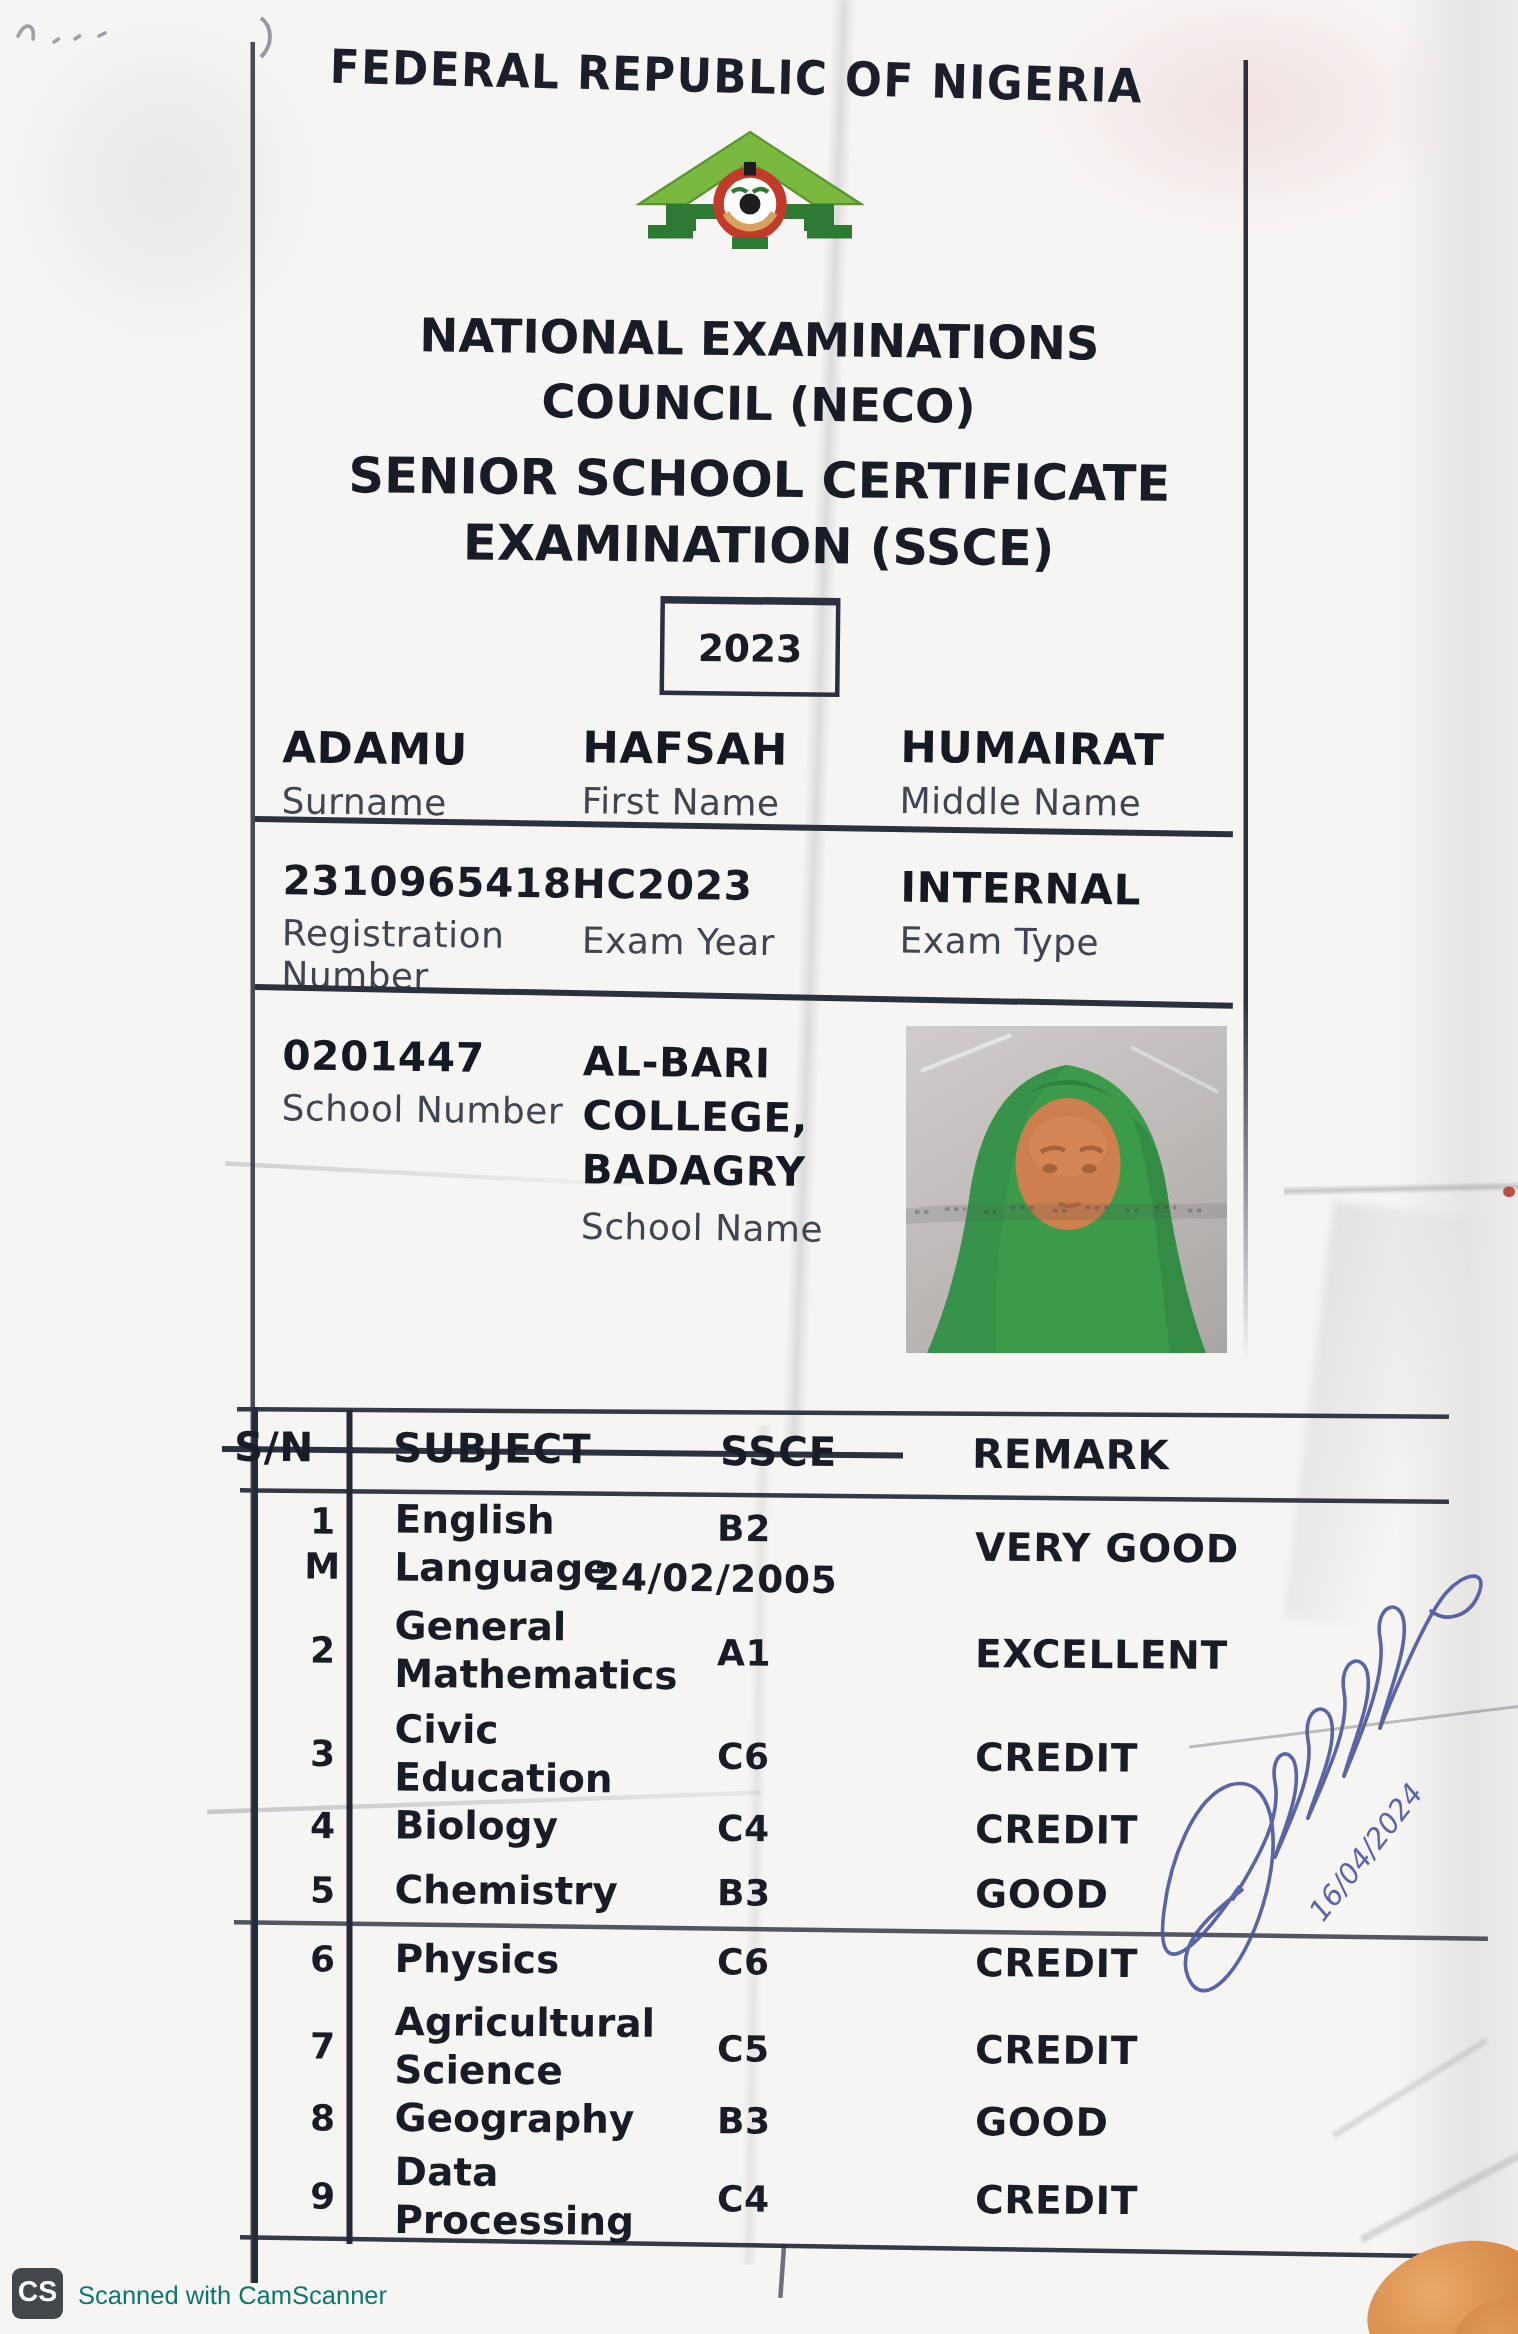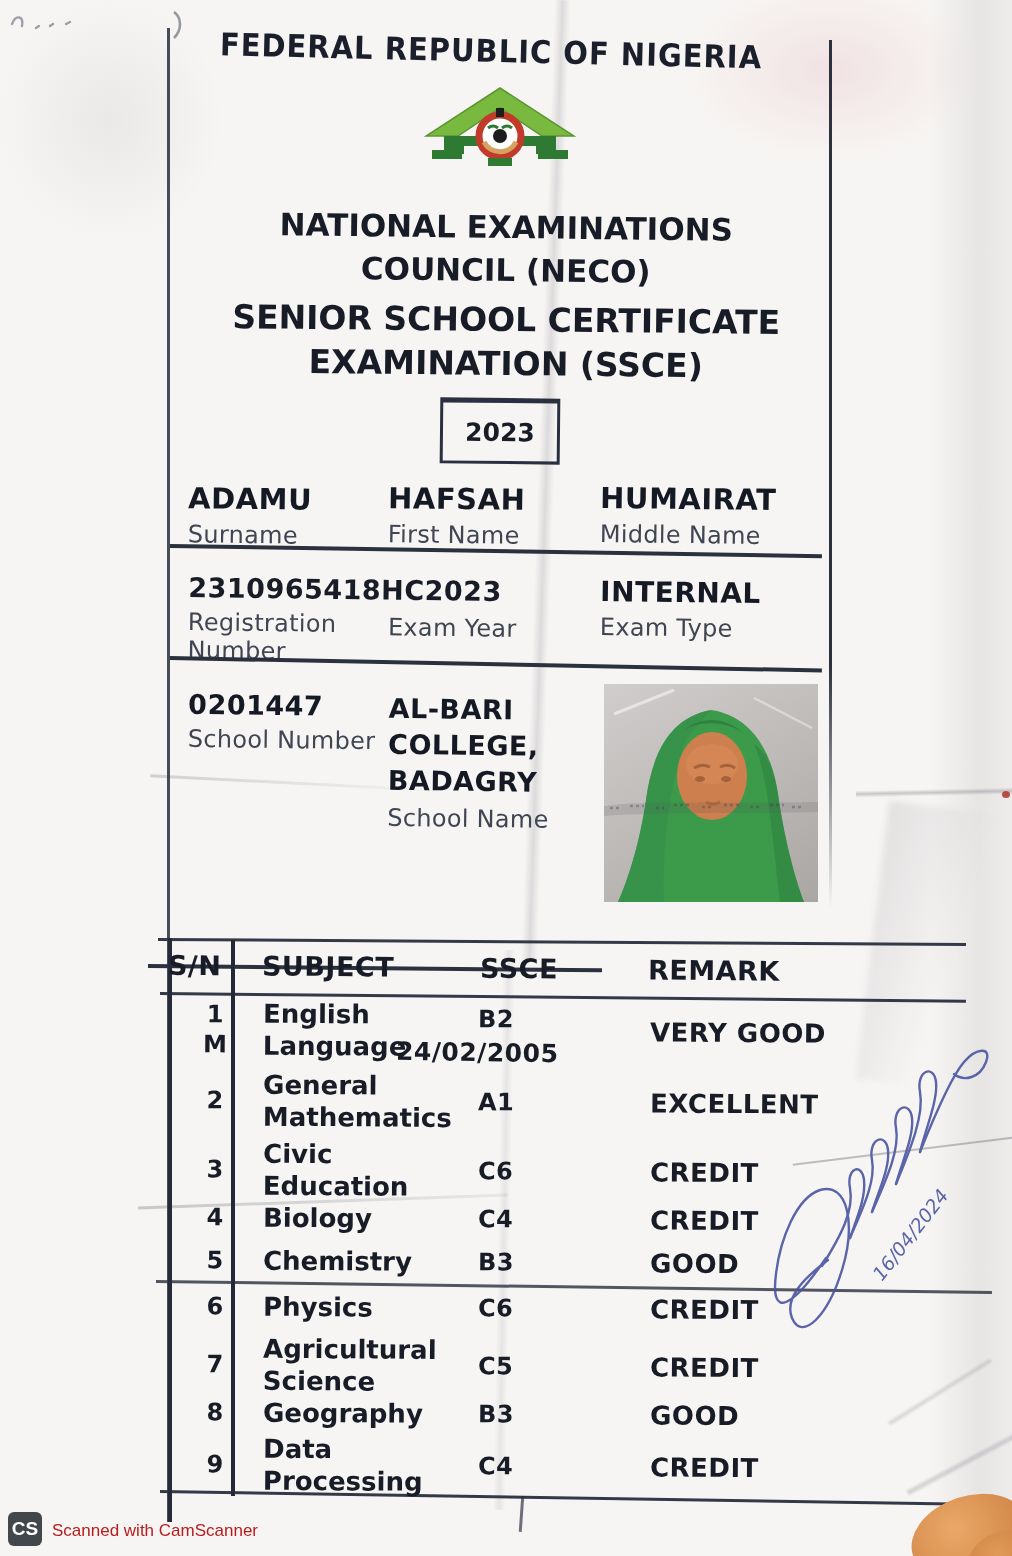--- a/index.html
+++ b/index.html
@@ -78,21 +78,21 @@
   .c-rem{left:482px;font-weight:bold;font-size:26px;letter-spacing:.5px;}
   .r1{top:995px;height:74px;} .r2{top:1068px;height:70px;} .r3{top:1136px;height:72px;}
   .r4{top:1196px;height:48px;} .r5{top:1240px;height:46px;} .r6{top:1286px;height:46px;}
   .r7{top:1330px;height:74px;} .r8{top:1392px;height:46px;} .r9{top:1432px;height:70px;}
   .r1 .c-gr{top:34%;}
   .date-overlay{left:396px;top:1038px;font-weight:bold;font-size:25px;transform:rotate(.8deg);letter-spacing:.5px;}
   
   .cs-badge{left:8px;top:1512px;width:34px;height:34px;background:#41474a;border-radius:6px;
     color:#fff;font-weight:bold;font-size:19px;display:flex;align-items:center;justify-content:center;
     font-family:"Liberation Sans",sans-serif;}
-  .cs-text{left:52px;top:1521px;font-size:17px;color:#b91c1c;font-family:"Liberation Sans",sans-serif;}
+  .cs-text{left:52px;top:1521px;font-size:17px;color:#0f766e;font-family:"Liberation Sans",sans-serif;}
   .scribble{left:6px;top:4px;}
 </style>
 </head>
 <body>
 
 <div class="abs paper-tint-topleft"></div>
 <div class="abs paper-tint-topright"></div>
 <div class="abs right-fold-shadow"></div>
 <div class="abs center-crease"></div>
 <div class="abs center-crease-low"></div>
@@ -193,21 +193,21 @@
 </div>
 
 <div class="abs tline" style="left:158px;top:938px;width:808px;height:2.5px;transform:rotate(.35deg)"></div>
 <div class="abs tline" style="left:148px;top:964px;width:454px;height:4px;transform:rotate(.55deg);background:#2c3140"></div>
 <div class="abs tline" style="left:160px;top:992px;width:806px;height:3px;transform:rotate(.55deg)"></div>
 <div class="abs tline" style="left:156px;top:1280px;width:836px;height:2.5px;transform:rotate(.75deg);opacity:.85"></div>
 <div class="abs tline" style="left:160px;top:1490px;width:792px;height:3px;transform:rotate(.9deg)"></div>
 <div class="abs table-left"></div>
 <div class="abs sn-divider"></div>
 
-<div class="abs th" style="left:168px;top:950px">S/N</div>
+<div class="abs th" style="left:156px;top:950px">S/N</div>
 <div class="abs th" style="left:262px;top:951px">SUBJECT</div>
 <div class="abs th" style="left:480px;top:953px">SSCE</div>
 <div class="abs th" style="left:648px;top:955px">REMARK</div>
 
 <div class="abs row r1">
   <div class="cell c-sn">
       <div>1</div>
       <div>M</div>
     </div>
   <div class="cell c-sub">English Language</div>

